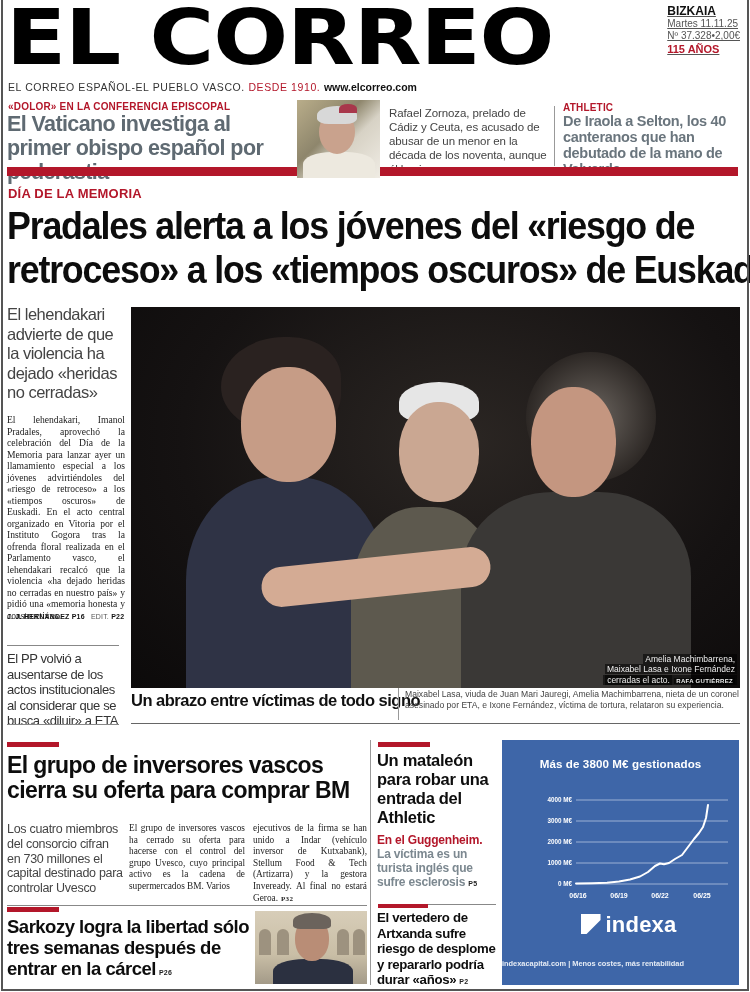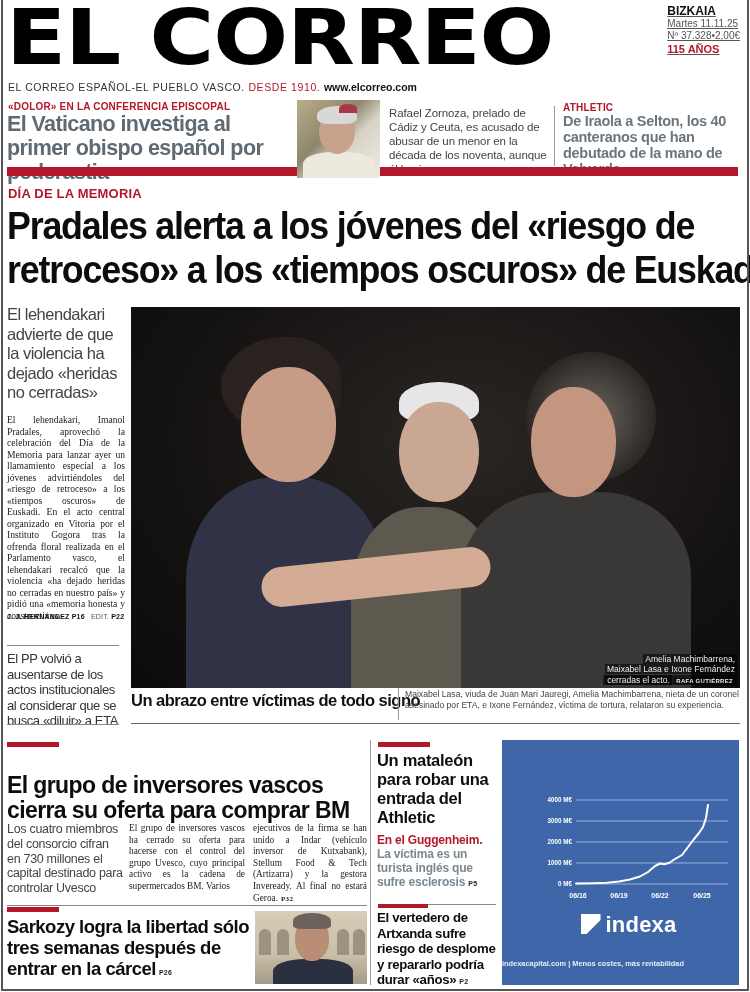--- a/index.html
+++ b/index.html
@@ -57,21 +57,21 @@
   .p-arms { position: absolute; left: 130px; top: 250px; width: 230px; height: 40px; border-radius: 20px; background: #d4ab94; transform: rotate(-6deg); }
   .photo-caption { right: 3px; bottom: 2px; text-align: right; font-size: 8.5px; line-height: 10.5px; color: #eee; }
   .photo-caption span { background: rgba(0,0,0,0.55); padding: 0 2px; }
   .photo-credit { font-weight: 700; font-size: 6px; letter-spacing: 0.3px; }
 
   .photo-headline { left: 131px; top: 691px; font-size: 16.5px; font-weight: 700; letter-spacing: -0.5px; color: #111; white-space: nowrap; }
   .photo-desc { left: 405px; top: 689px; width: 340px; font-size: 8.6px; line-height: 11px; color: #444; }
 
   
   .story-bar { width: 52px; height: 5px; background: #b3172a; }
-  .bm-title { left: 7px; top: 753px; width: 360px; font-weight: 700; font-size: 23px; line-height: 25px; letter-spacing: -0.6px; color: #0d0d0d; margin-top: 20px; }
+  .bm-title { left: 7px; top: 753px; width: 360px; font-weight: 700; font-size: 23px; line-height: 25px; letter-spacing: -0.6px; color: #0d0d0d; }
   .bm-deck { left: 7px; top: 822px; width: 117px; font-size: 12.5px; line-height: 14.8px; color: #444; letter-spacing: -0.3px; }
   .bm-col { font-family: "Liberation Serif", serif; font-size: 9.3px; line-height: 11.6px; color: #222; text-align: justify; }
   .bm-col2 { left: 129px; top: 823px; width: 116px; }
   .bm-col3 { left: 253px; top: 823px; width: 114px; }
 
   .sarko-title { left: 7px; top: 916px; width: 250px; font-weight: 700; font-size: 18.5px; line-height: 21px; letter-spacing: -0.5px; color: #0d0d0d; }
   .sarko-photo { left: 255px; top: 911px; width: 112px; height: 73px; background: linear-gradient(180deg,#d7cdb8 0%,#c9bea6 60%,#a39a88 100%); overflow: hidden; }
   .arch { position: absolute; top: 18px; width: 12px; height: 26px; border-radius: 6px 6px 0 0; background: #9d927f; }
   .s-face { position: absolute; left: 40px; top: 6px; width: 34px; height: 44px; border-radius: 48%; background: #b98d76; }
   .s-hair { position: absolute; left: 38px; top: 2px; width: 38px; height: 16px; border-radius: 50% 50% 20% 20%; background: #6b635c; }
@@ -198,20 +198,21 @@
   <span>La víctima es un turista inglés que sufre esclerosis</span><span class="pageref">P5</span>
 </div>
 <div class="abs hsep" style="left:378px; top:904px; width:118px;"></div>
 <div class="abs story-bar" style="left:378px; top:904px; width:50px; height:4px;"></div>
 
 <div class="abs mid-title2">
   <span>El vertedero de Artxanda sufre riesgo de desplome y repararlo podría durar «años»</span><span class="pageref">P2</span>
 </div>
 
 <div class="abs ad">
+  <div class="ad-title">Más de 3800 M€ gestionados</div>
   <svg class="ad-chart" viewBox="0 0 210 110">
     <g stroke="#c8d4ea" stroke-width="0.8" opacity="0.85">
       <line x1="54" y1="8" x2="206" y2="8"></line>
       <line x1="54" y1="29" x2="206" y2="29"></line>
       <line x1="54" y1="50" x2="206" y2="50"></line>
       <line x1="54" y1="71" x2="206" y2="71"></line>
       <line x1="54" y1="92" x2="206" y2="92"></line>
     </g>
     <g fill="#fff" font-family="Liberation Sans, sans-serif" font-size="6.3" font-weight="700" text-anchor="end">
       <text x="50" y="10">4000 M€</text>

